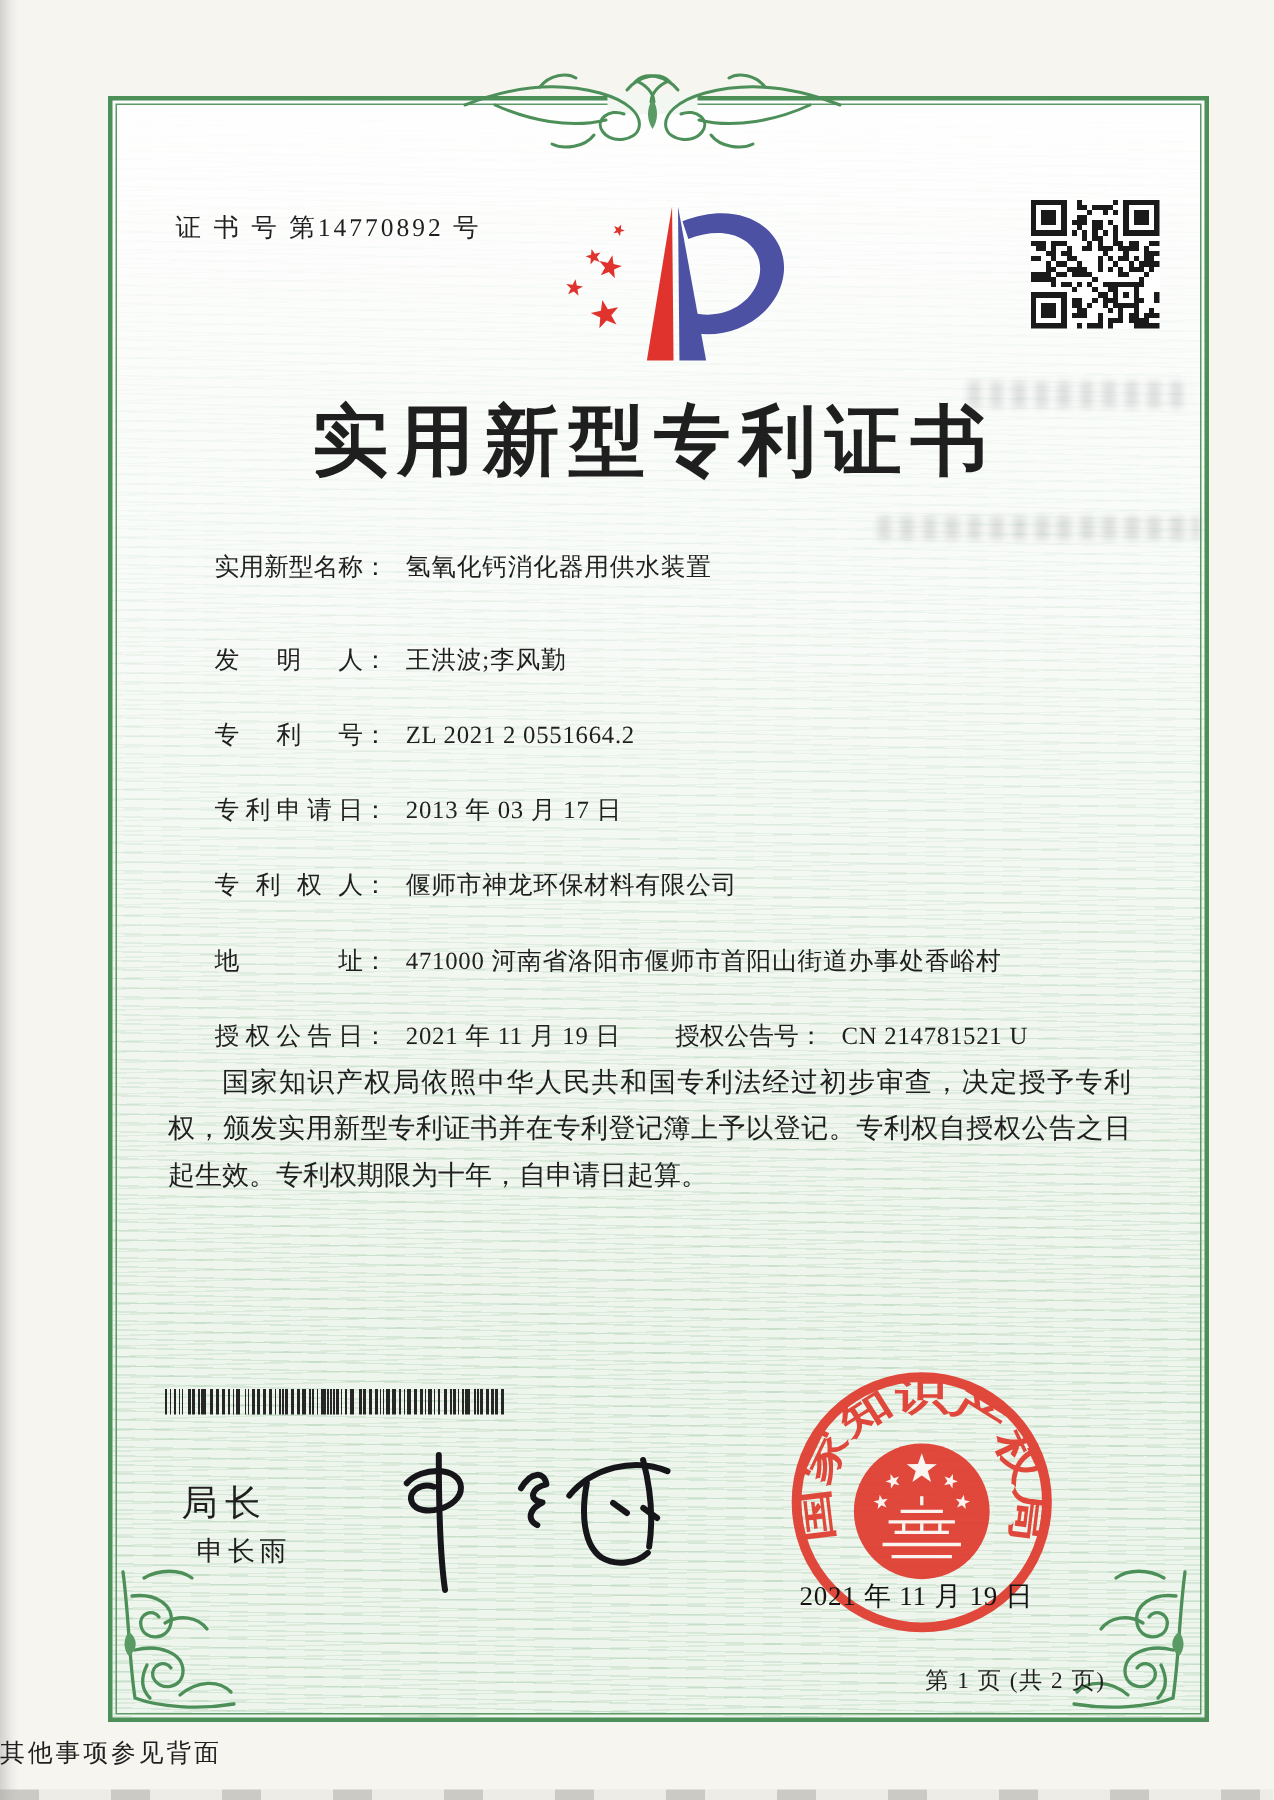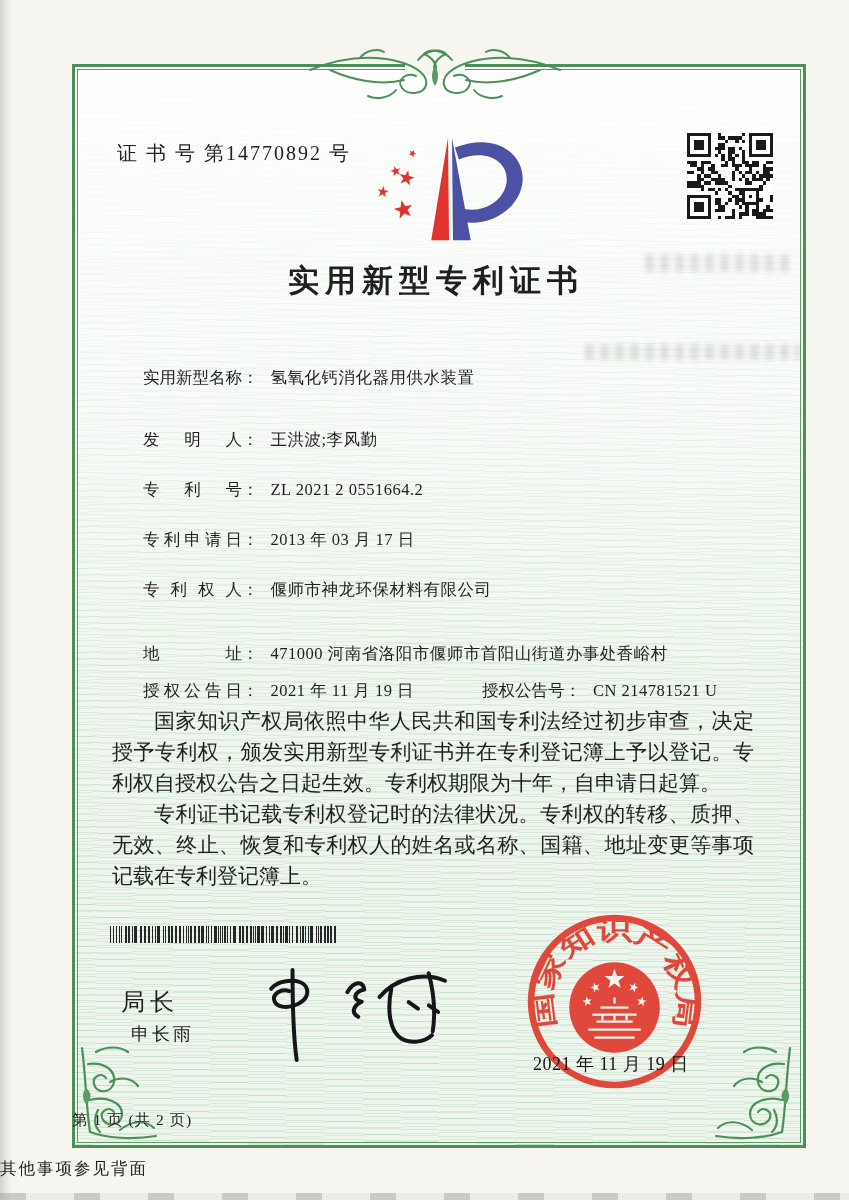--- a/index.html
+++ b/index.html
@@ -28,49 +28,49 @@
       #eef5ec;
   }
   .frame::after{
     content:"";position:absolute;inset:2px;border:1px solid #5b9a66;pointer-events:none;
   }
   .ornament-top{position:absolute;left:300px;top:40px;width:270px;height:62px;}
   .ornament-corner{position:absolute;width:84px;height:100px;}
   .ornament-corner.bl{left:76px;top:1044px;}
   .ornament-corner.br{left:712px;top:1044px;transform:scaleX(-1);}
   
-  .cert-no{position:absolute;left:117px;top:140px;font-size:20px;letter-spacing:2px;}
+  .cert-no{position:absolute;left:117px;top:140px;font-size:17px;letter-spacing:2px;}
   .logo{position:absolute;left:372px;top:129px;width:158px;height:120px;}
   .qr{position:absolute;left:687px;top:133px;width:86px;height:86px;}
   .doc-title{
     position:absolute;left:72px;top:260px;width:728px;text-align:center;
-    font-size:31px;font-weight:700;letter-spacing:6px;
+    font-size:51px;font-weight:700;letter-spacing:6px;
   }
   .ghost{position:absolute;opacity:.15;filter:blur(2.5px);
     background:repeating-linear-gradient(90deg,#4a4a55 0 9px,rgba(0,0,0,0) 9px 15px);}
   .ghost.g1{left:645px;top:254px;width:150px;height:18px;}
   .ghost.g2{left:585px;top:344px;width:215px;height:16px;}
   
   .field-row{position:absolute;left:117px;font-size:16.5px;line-height:23px;white-space:nowrap;}
   .flabel{display:inline-block;width:99px;text-align:justify;text-align-last:justify;vertical-align:top;margin-left:26px;}
   .fcolon{margin-right:12px;}
   .fvalue{letter-spacing:.5px;}
-  .grant-group{margin-left:68px;}
+  .grant-group{margin-left:36px;}
   .grant-group .flabel2{margin-right:0;}
   
-  .legal{position:absolute;left:112px;top:706px;width:642px;font-size:21px;line-height:31px;text-align:justify;}
+  .legal{position:absolute;left:112px;top:706px;width:642px;font-size:18px;line-height:31px;text-align:justify;}
   .legal p{margin:0;text-indent:2em;}
   
   .barcode{position:absolute;left:110px;top:926px;width:226px;height:17px;}
   .commissioner-title{position:absolute;left:121px;top:986px;font-size:24px;letter-spacing:5px;}
   .commissioner-name{position:absolute;left:131px;top:1022px;font-size:18px;letter-spacing:3px;}
   .signature{position:absolute;left:232px;top:956px;width:240px;height:110px;transform:rotate(-2deg);}
   .seal{position:absolute;left:524px;top:911px;width:181px;height:181px;opacity:.92;}
   .seal-date{position:absolute;left:533px;top:1052px;font-size:18px;letter-spacing:.5px;color:#141414;}
-  .page-indicator{position:absolute;left:72px;top:1110px;width:665px;text-align:left;font-size:15.5px;letter-spacing:1px;}
+  .page-indicator{position:absolute;left:72px;top:1110px;width:665px;text-align:right;font-size:15.5px;letter-spacing:1px;}
   .back-note{position:absolute;left:0;top:1158px;width:810px;text-align:left;font-size:16.5px;letter-spacing:2px;}
 </style>
 </head>
 <body>
 
 <div class="scan-shadow-left"></div>
 
 <div class="frame"></div>
 
 <svg class="ornament-top" viewBox="0 0 270 62">
@@ -364,30 +364,29 @@
 </div>
 <div class="field-row" style="top:478px">
   <span class="flabel">专利号</span><span class="fcolon">：</span><span class="fvalue">ZL 2021 2 0551664.2</span>
 </div>
 <div class="field-row" style="top:528px">
   <span class="flabel">专利申请日</span><span class="fcolon">：</span><span class="fvalue">2013 年 03 月 17 日</span>
 </div>
 <div class="field-row" style="top:578px">
   <span class="flabel">专利权人</span><span class="fcolon">：</span><span class="fvalue">偃师市神龙环保材料有限公司</span>
 </div>
-<div class="field-row" style="top:642px">
+<div class="field-row" style="top:629px">
   <span class="flabel">地址</span><span class="fcolon">：</span><span class="fvalue">471000 河南省洛阳市偃师市首阳山街道办事处香峪村</span>
 </div>
 <div class="field-row" style="top:679px">
   <span class="flabel">授权公告日</span><span class="fcolon">：</span><span class="fvalue">2021 年 11 月 19 日</span><span class="grant-group"><span class="flabel2">授权公告号</span><span class="fcolon">：</span><span class="fvalue">CN 214781521 U</span></span>
 </div>
 
 <div class="legal">
   <p>国家知识产权局依照中华人民共和国专利法经过初步审查，决定授予专利权，颁发实用新型专利证书并在专利登记簿上予以登记。专利权自授权公告之日起生效。专利权期限为十年，自申请日起算。</p>
-  <p>专利证书记载专利权登记时的法律状况。专利权的转移、质押、无效、终止、恢复和专利权人的姓名或名称、国籍、地址变更等事项记载在专利登记簿上。</p>
 </div>
 
 <svg class="barcode" viewBox="0 0 226 17" preserveAspectRatio="none" shape-rendering="crispEdges">
     <rect x="0" y="0" width="1" height="17" fill="#262626"></rect>
     <rect x="3" y="0" width="1" height="17" fill="#262626"></rect>
     <rect x="6" y="0" width="1" height="17" fill="#262626"></rect>
     <rect x="9" y="0" width="1" height="17" fill="#262626"></rect>
     <rect x="11" y="0" width="1" height="17" fill="#262626"></rect>
     <rect x="15" y="0" width="2" height="17" fill="#262626"></rect>
     <rect x="18" y="0" width="2" height="17" fill="#262626"></rect>

